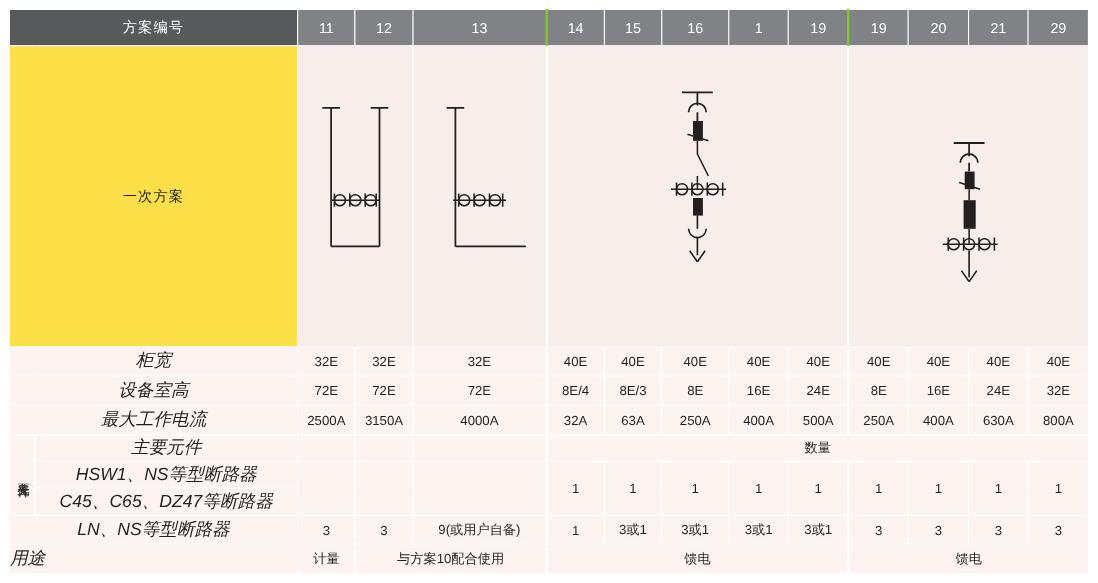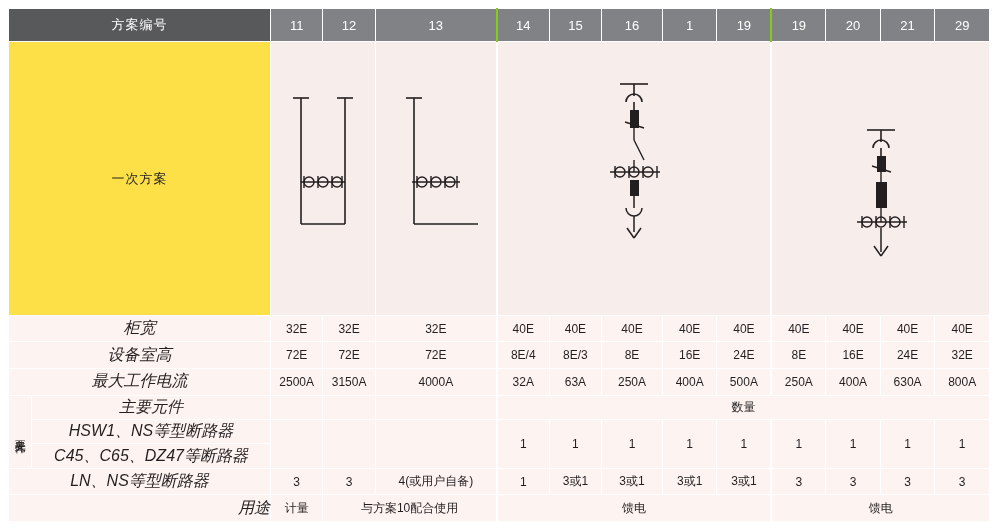--- a/index.html
+++ b/index.html
@@ -344,34 +344,34 @@
       <td class="datacell" rowspan="2">1</td>
     </tr>
     <tr class="h-row2">
       <td class="rowlabel">C45、C65、DZ47等断路器</td>
     </tr>
 
     <tr class="h-row">
       <td class="rowlabel" colspan="2">LN、NS等型断路器</td>
       <td class="datacell">3</td>
       <td class="datacell">3</td>
-      <td class="datacell">4(或用户自备)</td>
+      <td class="datacell">9(或用户自备)</td>
       <td class="datacell grp-start">1</td>
       <td class="datacell">3或1</td>
       <td class="datacell">3或1</td>
       <td class="datacell">3或1</td>
       <td class="datacell">3或1</td>
       <td class="datacell grp-start">3</td>
       <td class="datacell">3</td>
       <td class="datacell">3</td>
       <td class="datacell">3</td>
     </tr>
 
     <tr class="h-row">
-      <td class="rowlabel" colspan="2" style="text-align:right;padding-left:0">用途</td>
+      <td class="rowlabel" colspan="2" style="text-align:left;padding-left:0">用途</td>
       <td class="datacell">计量</td>
       <td class="datacell" colspan="2">与方案10配合使用</td>
       <td class="datacell grp-start" colspan="5">馈电</td>
       <td class="datacell grp-start" colspan="4">馈电</td>
     </tr>
   </tbody>
     </table>
 </div>
 
 </body></html>

